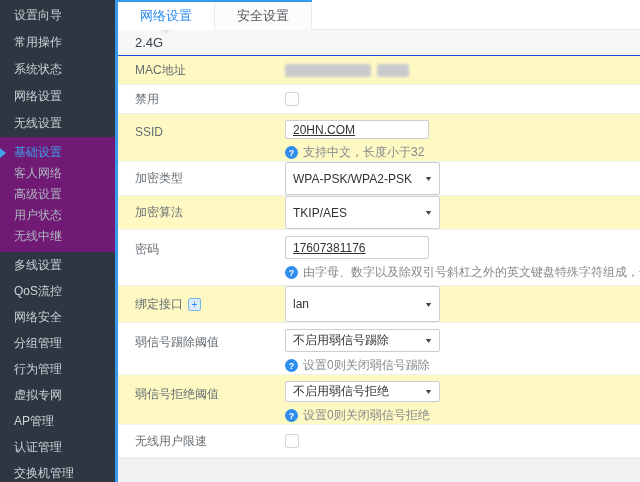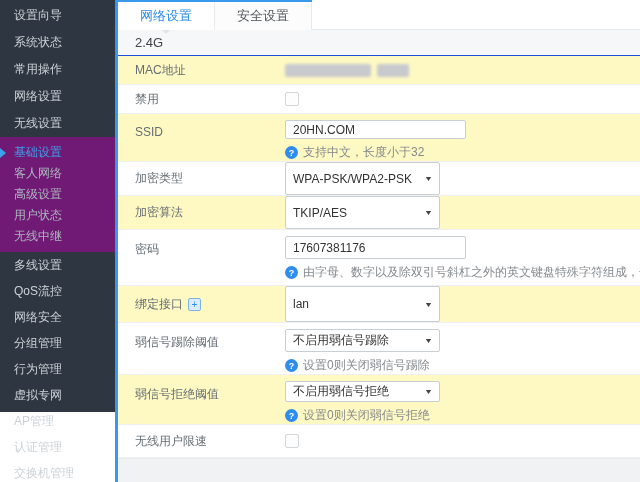--- a/index.html
+++ b/index.html
@@ -1,21 +1,21 @@
 <!DOCTYPE html>
 <html><head>
 <meta charset="utf-8">
 <style>
   * { margin:0; padding:0; box-sizing:border-box; }
   html,body { width:640px; height:482px; overflow:hidden;
     font-family:"Liberation Sans","DejaVu Sans",sans-serif; }
   .app { display:flex; width:640px; height:482px; background:#fff; }
 
   
-  .sidebar { width:115px; height:412px; background:#2e3641; flex:0 0 115px;
+  .sidebar { width:115px; height:482px; background:#2e3641; flex:0 0 115px;
     display:flex; flex-direction:column; }
   .side-top { padding-top:2px; }
   .side-item { height:27px; line-height:27px; padding-left:14px;
     font-size:12px; color:#ccd2d8; cursor:pointer; white-space:nowrap; }
   .side-sub { background:#701a75; padding:5px 0; position:relative; }
   .sub-item { height:21px; line-height:21px; padding-left:14px;
     font-size:12px; color:#aeb6bf; cursor:pointer; position:relative; white-space:nowrap; }
   .sub-item.active { color:#3ea1ec; }
   .sub-arrow { position:absolute; left:0; top:50%; margin-top:-5px; width:0; height:0;
     border-top:5px solid transparent; border-bottom:5px solid transparent;
@@ -52,23 +52,23 @@
   .h34 { height:34px; flex:0 0 34px; }
   .h33 { height:33px; flex:0 0 33px; }
   .h37 { height:37px; flex:0 0 37px; }
   .h48 { height:48px; flex:0 0 48px; }
   .h50 { height:50px; flex:0 0 50px; }
   .h52 { height:52px; flex:0 0 52px; }
   .h56 { height:56px; flex:0 0 56px; }
   .pt6 { padding-top:6px; justify-content:flex-start; }
   .lblpt { padding-top:11px; }
 
-  .txt-input { width:181px; height:23px; border:1px solid #c9ced3; background:#fff;
+  .txt-input { width:144px; height:23px; border:1px solid #c9ced3; background:#fff;
     font-size:12px; color:#333; padding:0 7px; border-radius:2px; outline:none;
-    font-family:"Liberation Sans","DejaVu Sans",sans-serif; }
+    font-family:"Liberation Sans","DejaVu Sans",sans-serif;text-decoration:underline; }
   .select { width:155px; height:38px; border:1px solid #c9ced3; background:#fff;
     border-radius:2px; display:flex; align-items:center; justify-content:space-between;
     padding:0 7px; font-size:12px; color:#333; cursor:pointer; }
   .caret { font-size:7px; color:#444; transform:scaleX(1.3); }
   .checkbox { width:14px; height:14px; border:1px solid #d4d7da; background:#fdfdfd;
     border-radius:2px; cursor:pointer; }
   .hint { display:flex; align-items:center; margin-top:5px; }
   .help-ic { width:13px; height:13px; border-radius:50%; background:#2e8ded; color:#fff;
     font-size:9px; font-weight:bold; display:flex; align-items:center; justify-content:center;
     margin-right:5px; flex:0 0 13px; }
@@ -86,22 +86,22 @@
   .footer { flex:1; background:#f1f2f4; border-top:1px solid #e8eaec; }
 </style>
 </head>
 <body>
 
 <div class="app">
 
   <div class="sidebar">
     <div class="side-top">
       <div class="side-item">设置向导</div>
+      <div class="side-item">常用操作</div>
       <div class="side-item">系统状态</div>
-      <div class="side-item">常用操作</div>
       <div class="side-item">网络设置</div>
       <div class="side-item">无线设置</div>
     </div>
     <div class="side-sub">
       <div class="sub-item active">
         <span class="sub-arrow"></span>
         <span>基础设置</span>
       </div>
       <div class="sub-item">客人网络</div>
       <div class="sub-item">高级设置</div>

